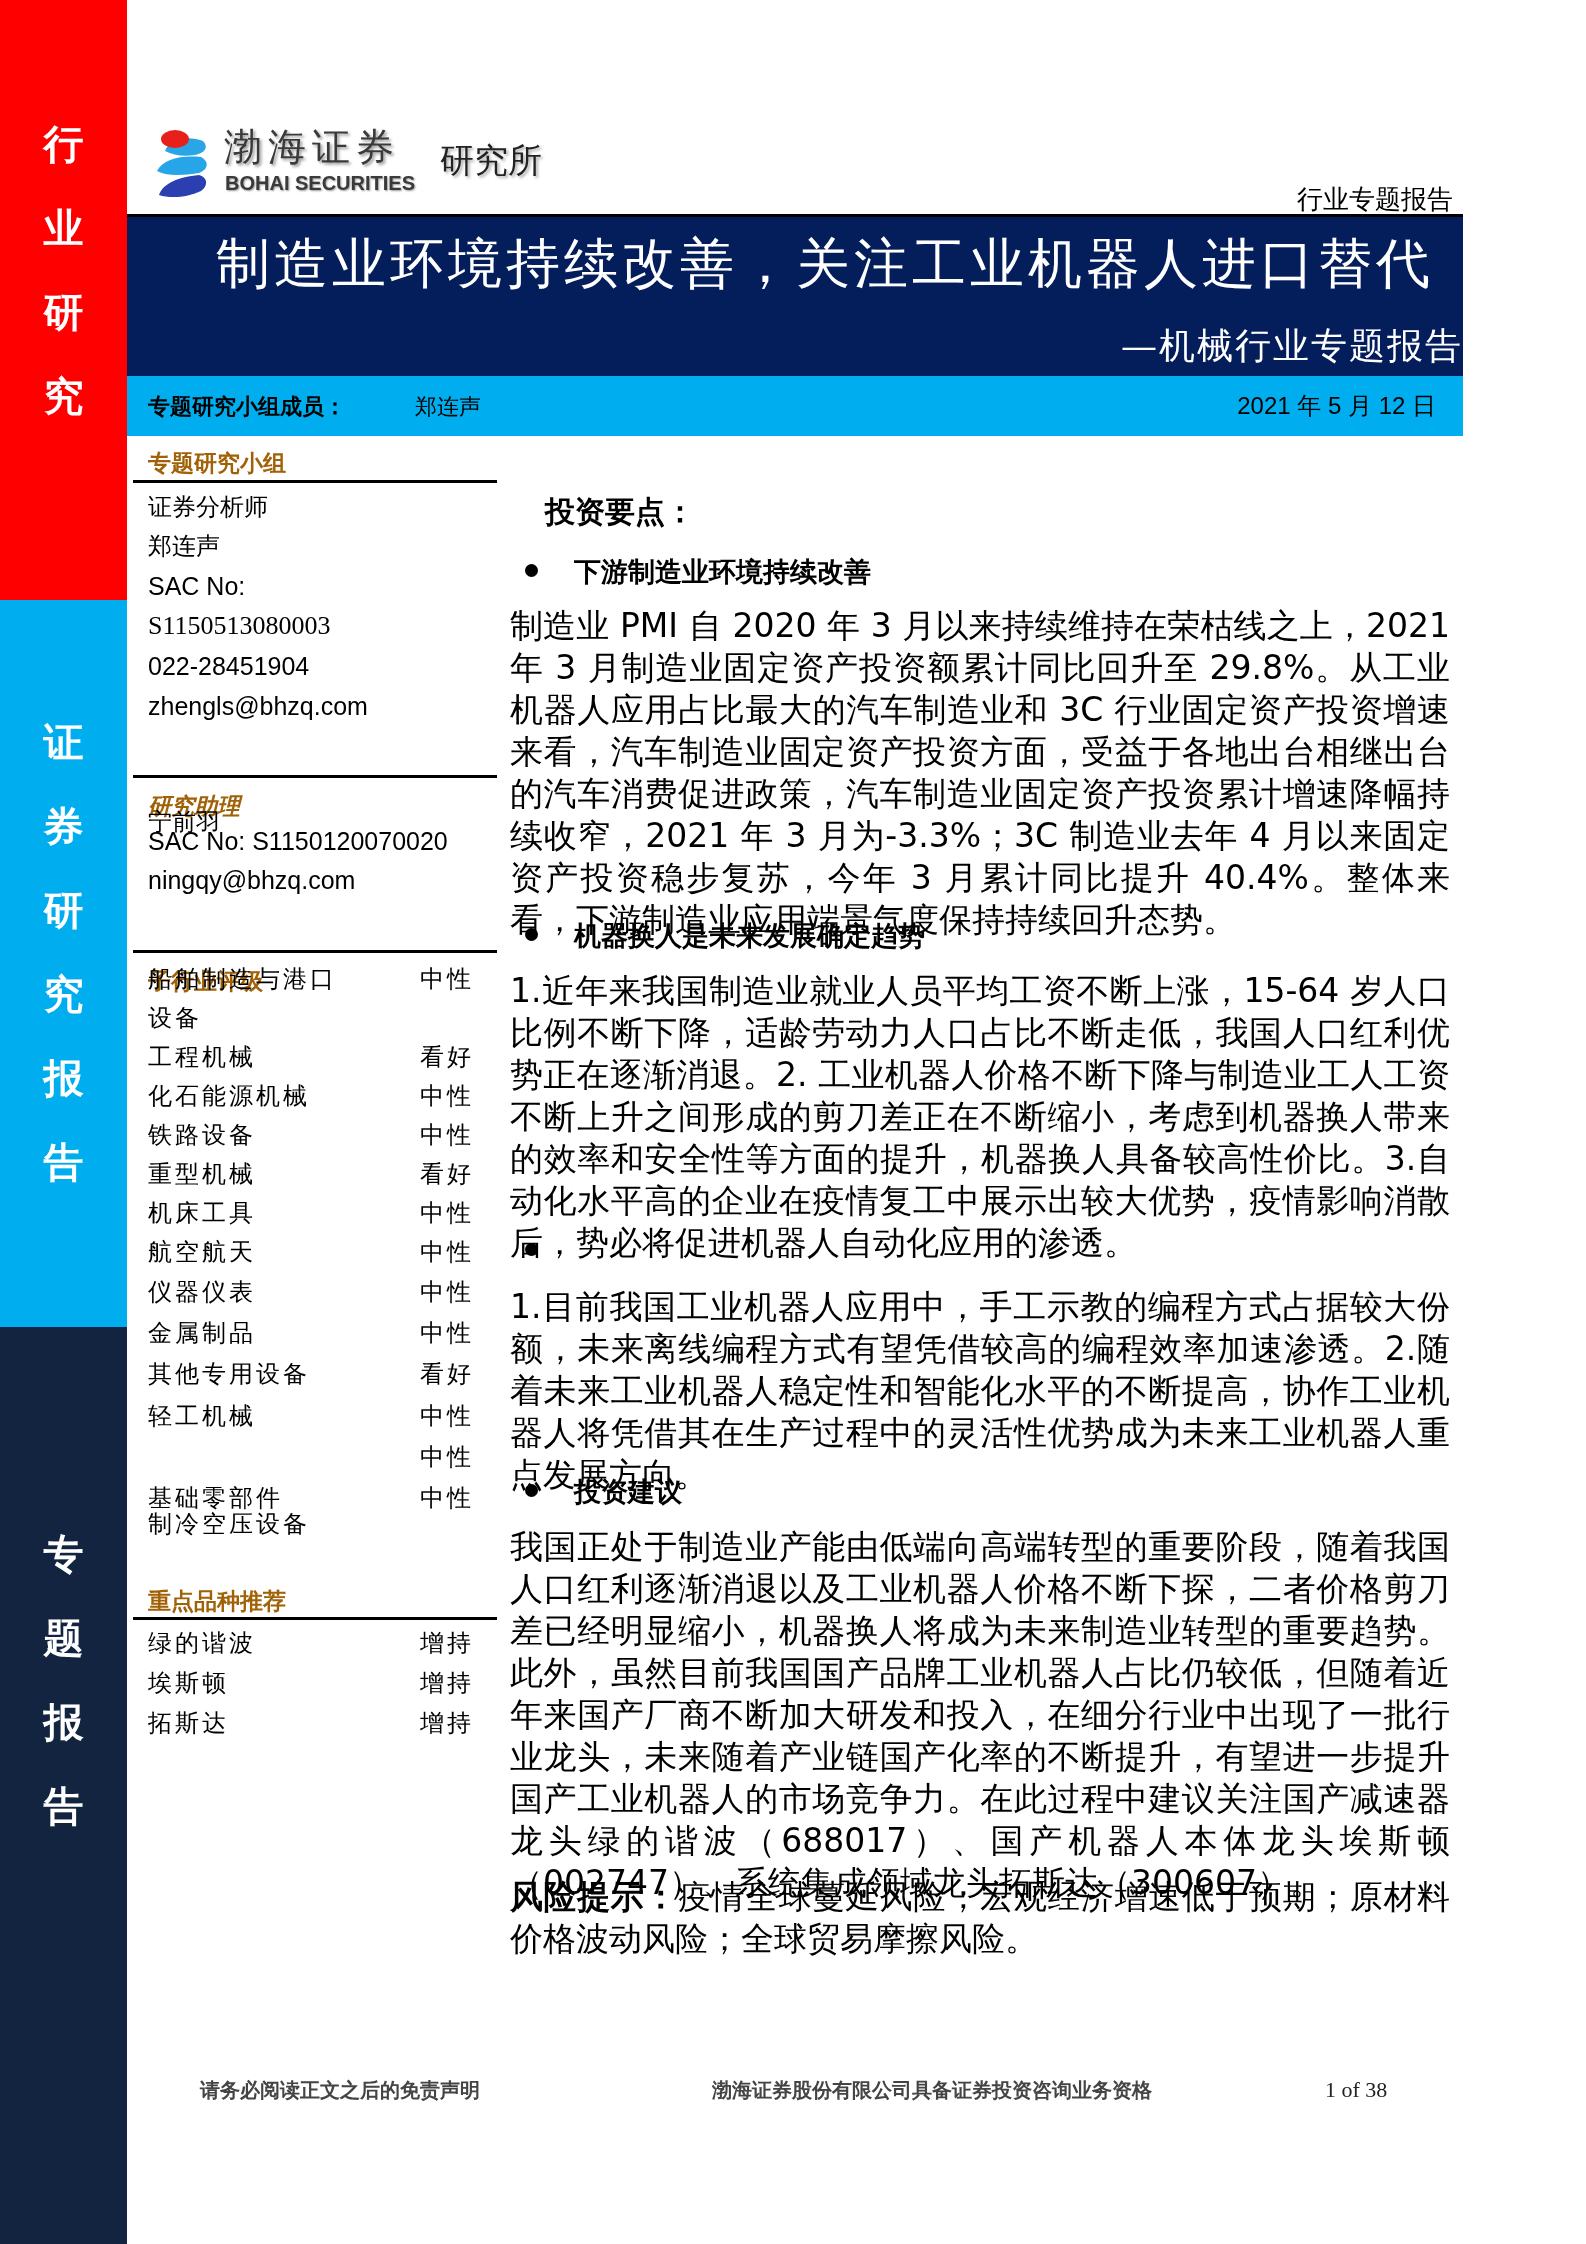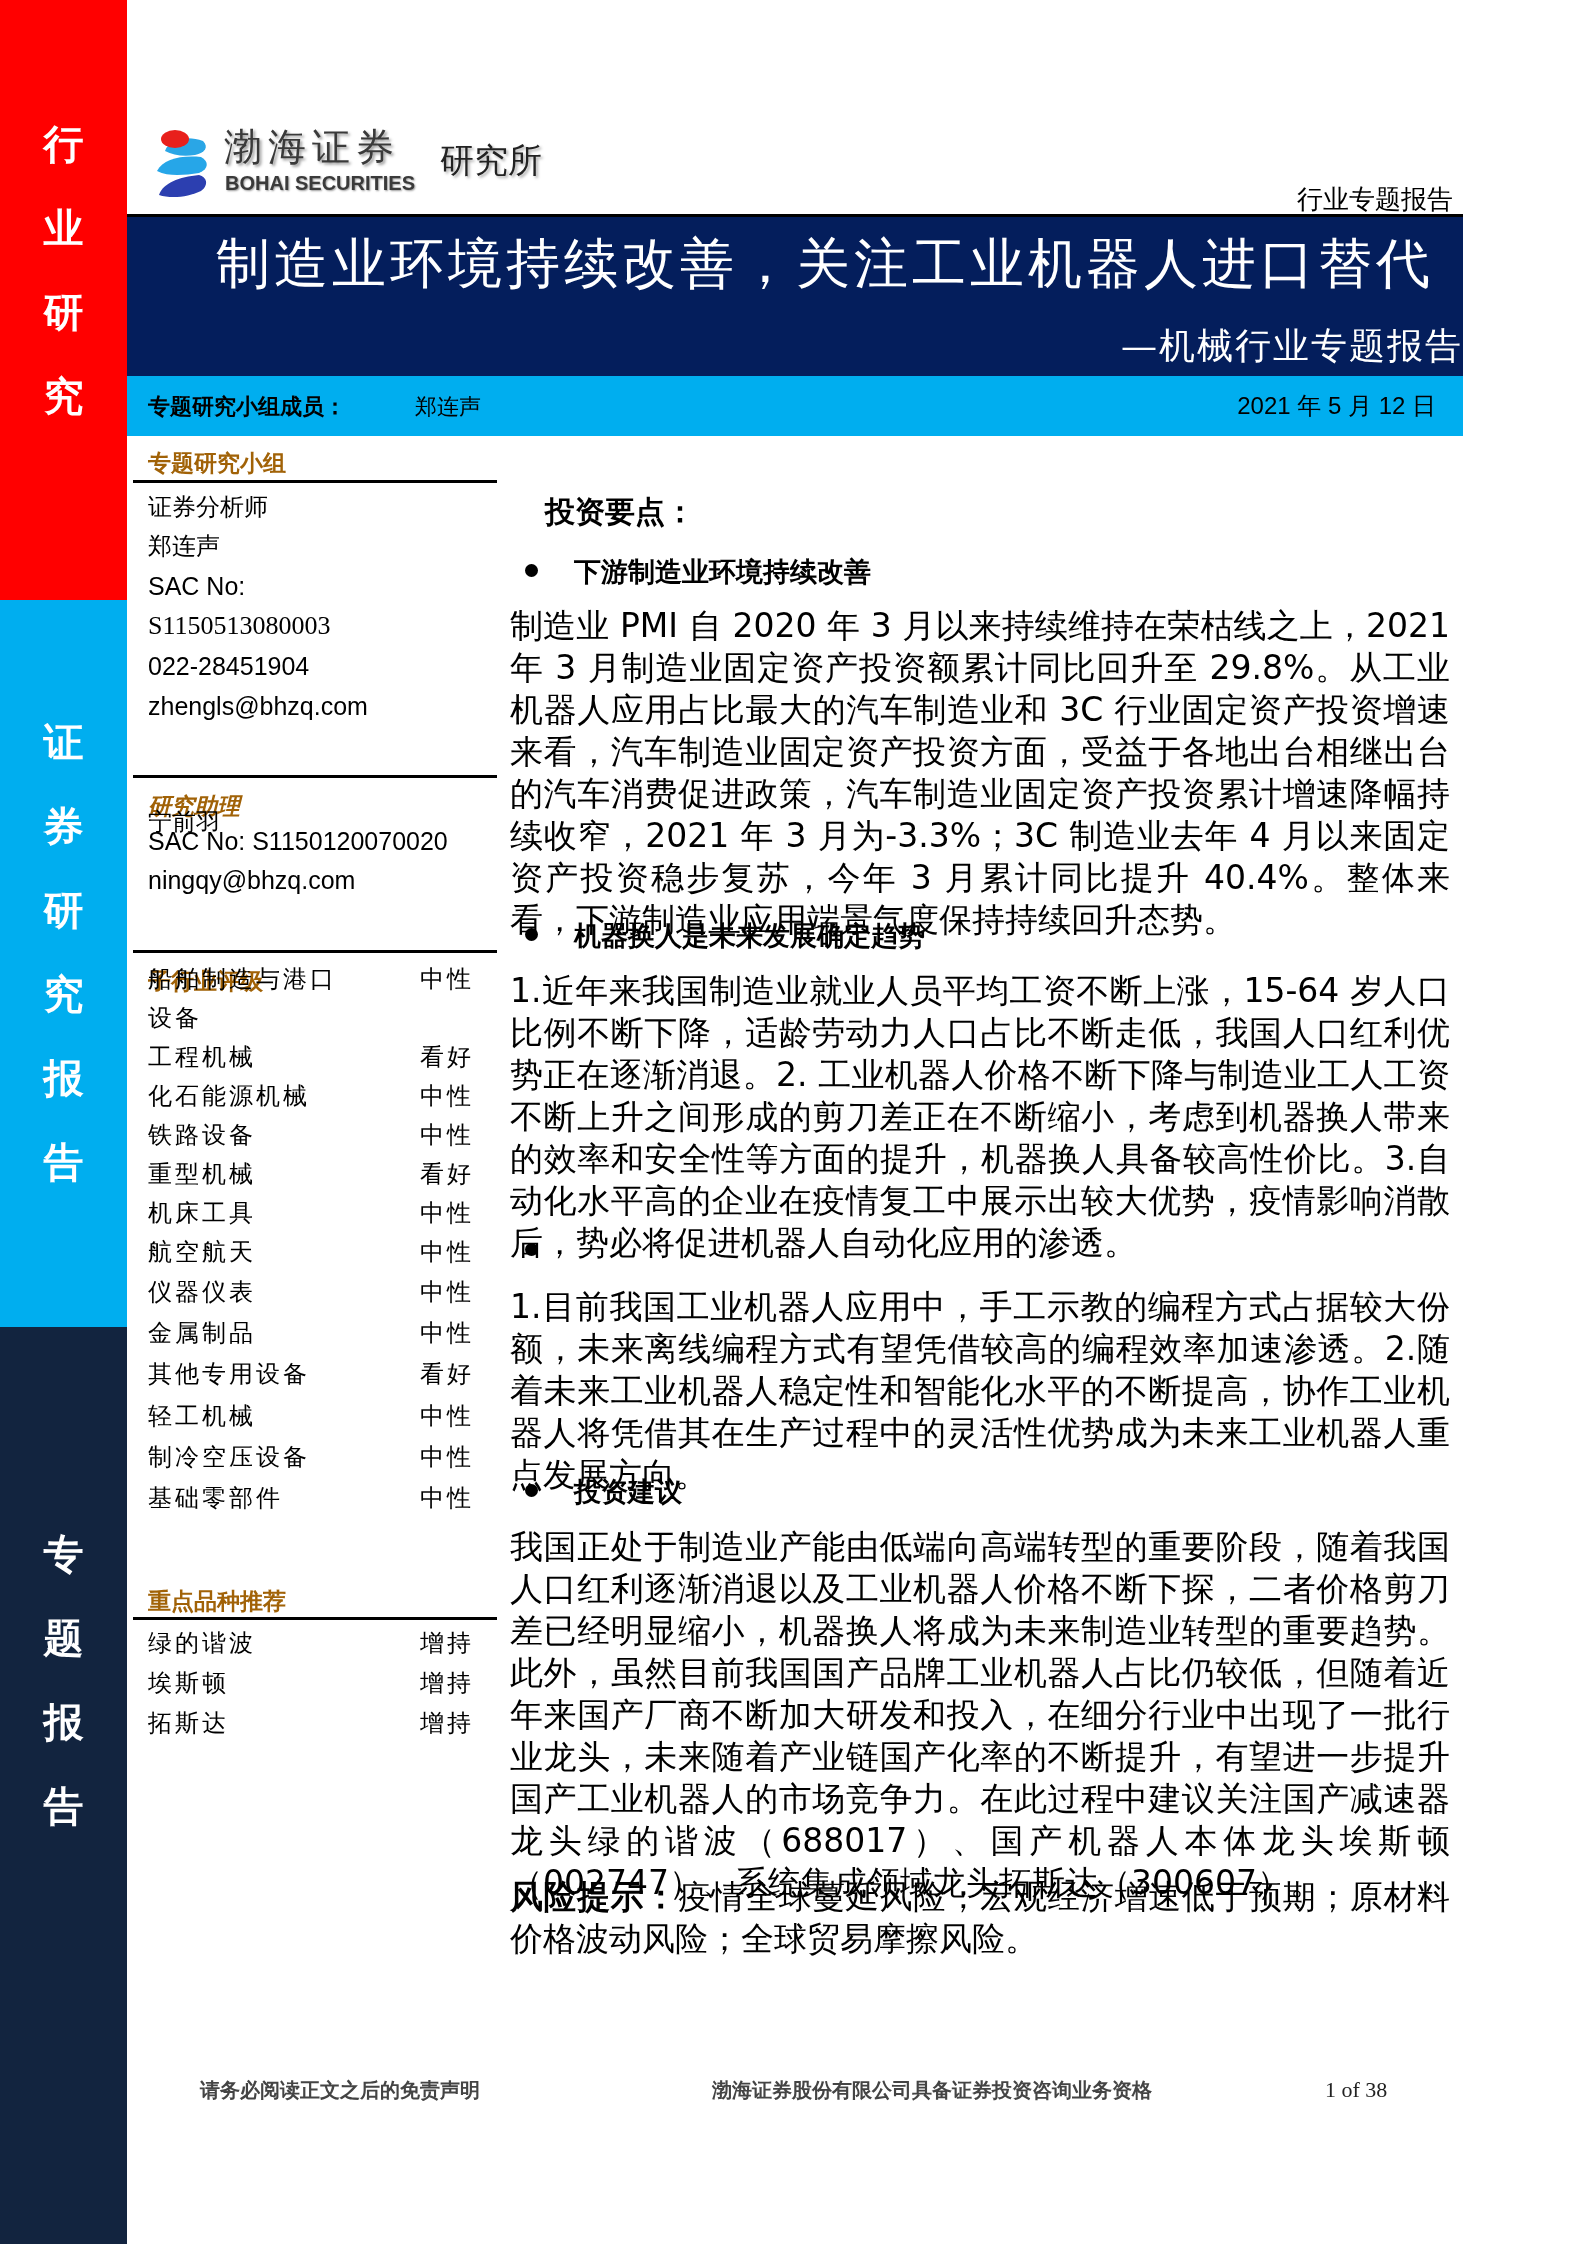--- a/index.html
+++ b/index.html
@@ -162,21 +162,21 @@
 </div>
 <div>
   <div class="rating-name" style="top:1358px;font-family:Liberation Serif, serif;">其他专用设备</div>
   <div class="rating-val" style="top:1358px;">看好</div>
 </div>
 <div>
   <div class="rating-name" style="top:1400px;">轻工机械</div>
   <div class="rating-val" style="top:1400px;">中性</div>
 </div>
 <div>
-  <div class="rating-name" style="top:1441px;">制冷空压设备</div>
+  <div class="rating-name" style="top:1508px;">制冷空压设备</div>
   <div class="rating-val" style="top:1441px;">中性</div>
 </div>
 <div>
   <div class="rating-name" style="top:1482px;">基础零部件</div>
   <div class="rating-val" style="top:1482px;">中性</div>
 </div>
 
 <div class="lsec-title" style="top:1586px;">重点品种推荐</div>
 <div class="lsec-rule" style="top:1617px;"></div>
 <div>

